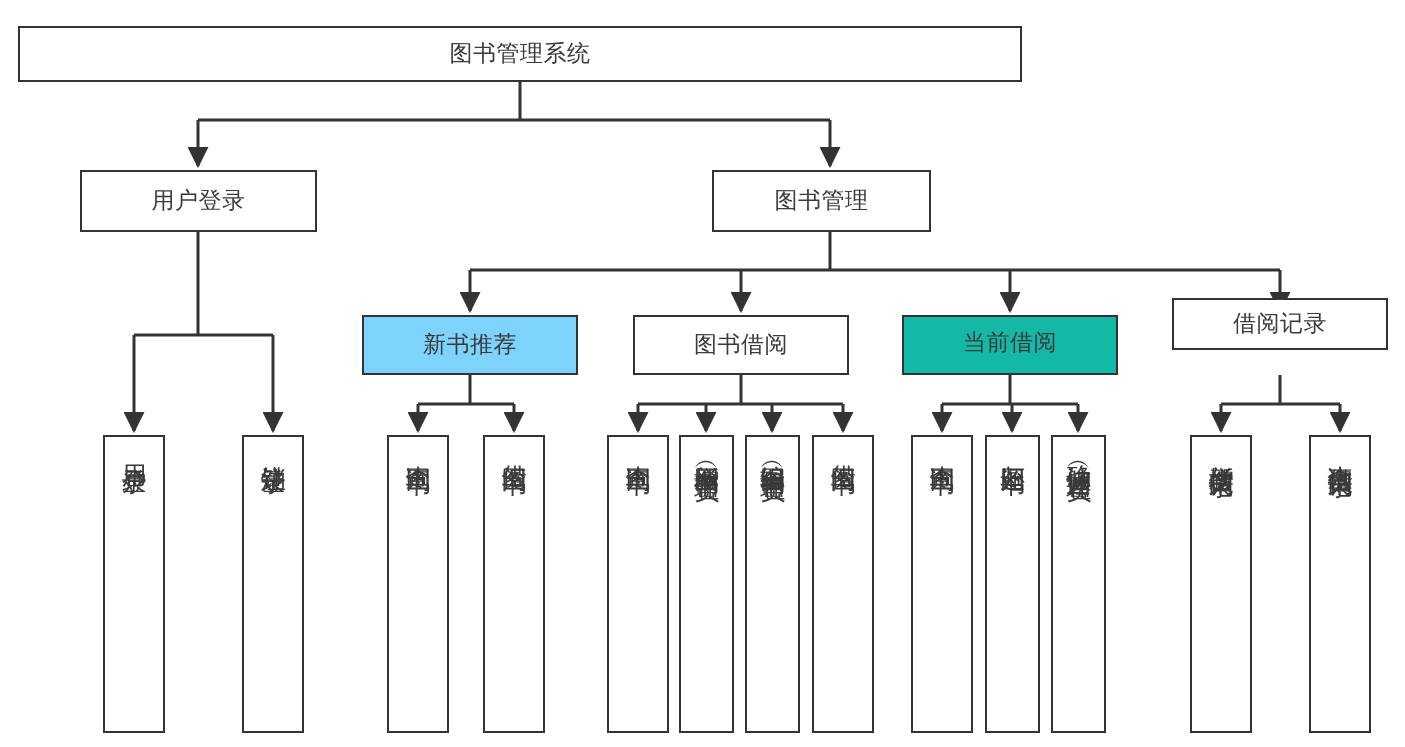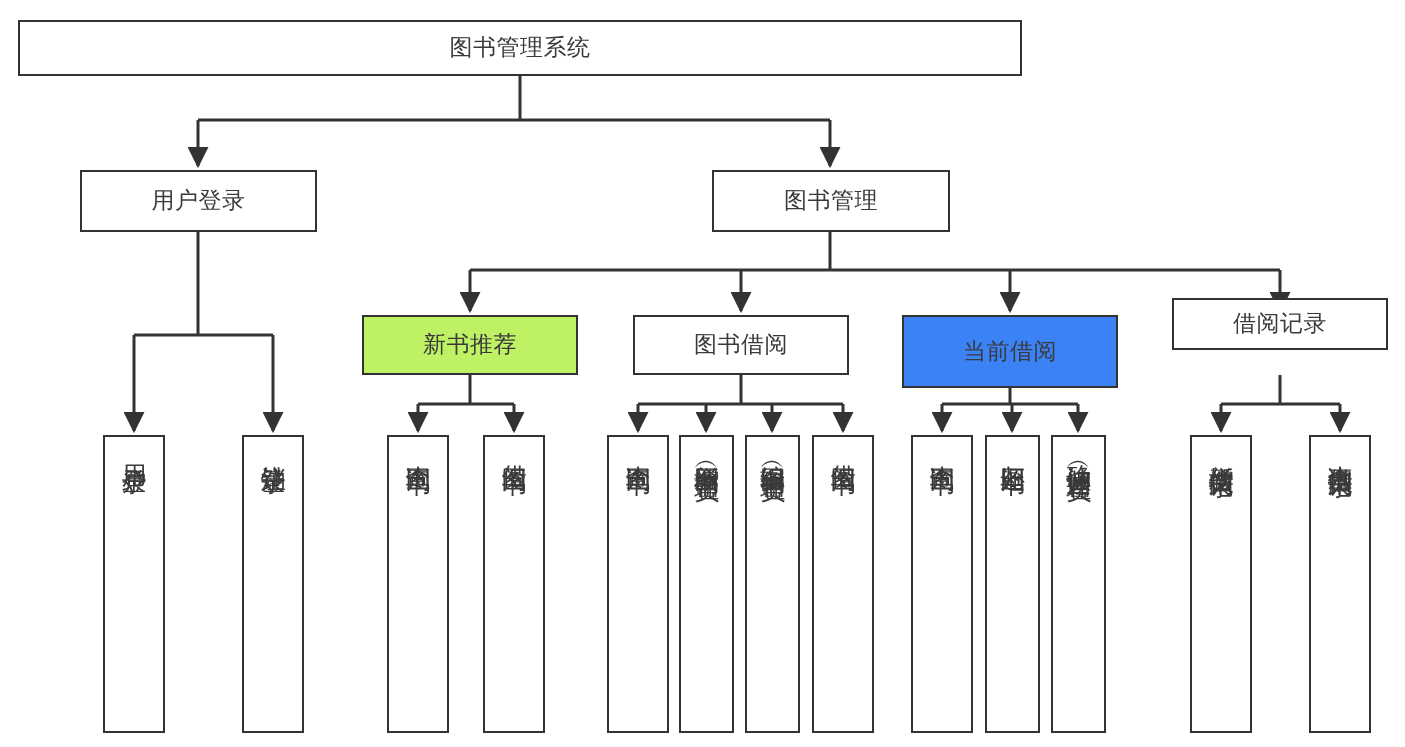--- a/index.html
+++ b/index.html
@@ -117,38 +117,38 @@
       <path d="M 1012 404 L 1012 431" marker-end="url(#arrow)"></path>
       <path d="M 1078 404 L 1078 431" marker-end="url(#arrow)"></path>
 
       <path d="M 1280 375 L 1280 404"></path>
       <path d="M 1221 404 L 1340 404"></path>
       <path d="M 1221 404 L 1221 431" marker-end="url(#arrow)"></path>
       <path d="M 1340 404 L 1340 431" marker-end="url(#arrow)"></path>
     </g>
   </svg>
 
-  <div class="node horiz" style="left: 18px; top: 20px; width: 1004px; height: 56px; border-color: rgb(51, 51, 51); color: rgb(58, 58, 58); background: rgb(255, 255, 255);">
+  <div class="node horiz" style="left: 18px; top: 26px; width: 1004px; height: 56px; border-color: rgb(51, 51, 51); color: rgb(58, 58, 58); background: rgb(255, 255, 255);">
     <span class="label">图书管理系统</span>
   </div>
 
   <div class="node horiz" style="left: 80px; top: 170px; width: 237px; height: 62px; border-color: rgb(51, 51, 51); color: rgb(58, 58, 58); background: rgb(255, 255, 255);">
     <span class="label">用户登录</span>
   </div>
-  <div class="node horiz" style="left: 712px; top: 170px; width: 238px; height: 62px; border-color: rgb(51, 51, 51); color: rgb(58, 58, 58); background: rgb(255, 255, 255);">
+  <div class="node horiz" style="left: 712px; top: 170px; width: 219px; height: 62px; border-color: rgb(51, 51, 51); color: rgb(58, 58, 58); background: rgb(255, 255, 255);">
     <span class="label">图书管理</span>
   </div>
 
-  <div class="node horiz" style="left: 362px; top: 315px; width: 216px; height: 60px; border-color: rgb(51, 51, 51); color: rgb(58, 58, 58); background: #bef264;">
+  <div class="node horiz" style="left: 362px; top: 315px; width: 216px; height: 60px; border-color: rgb(51, 51, 51); color: rgb(58, 58, 58); background: #7dd3fc;">
     <span class="label">新书推荐</span>
   </div>
   <div class="node horiz" style="left: 633px; top: 315px; width: 216px; height: 60px; border-color: rgb(51, 51, 51); color: rgb(58, 58, 58); background: rgb(255, 255, 255); align-items: center;">
     <span class="label">图书借阅</span>
   </div>
-  <div class="node horiz" style="left: 902px; top: 315px; width: 216px; height: 73px; border-color: rgb(51, 51, 51); color: rgb(58, 58, 58); background: #3b82f6;">
+  <div class="node horiz" style="left: 902px; top: 315px; width: 216px; height: 60px; border-color: rgb(51, 51, 51); color: rgb(58, 58, 58); background: #14b8a6; font-family: Liberation Mono, monospace;">
     <span class="label">当前借阅</span>
   </div>
   <div class="node horiz" style="left: 1172px; top: 298px; width: 216px; height: 52px; border-color: rgb(51, 51, 51); color: rgb(58, 58, 58); background: rgb(255, 255, 255);">
     <span class="label">借阅记录</span>
   </div>
 
   <div class="node vert" style="left: 103px; top: 435px; width: 62px; height: 298px; border-color: rgb(51, 51, 51); color: rgb(58, 58, 58); background: rgb(255, 255, 255);">
     <span class="label">用户登录</span>
   </div>
   <div class="node vert" style="left: 242px; top: 435px; width: 62px; height: 298px; border-color: rgb(51, 51, 51); color: rgb(58, 58, 58); background: rgb(255, 255, 255);">

